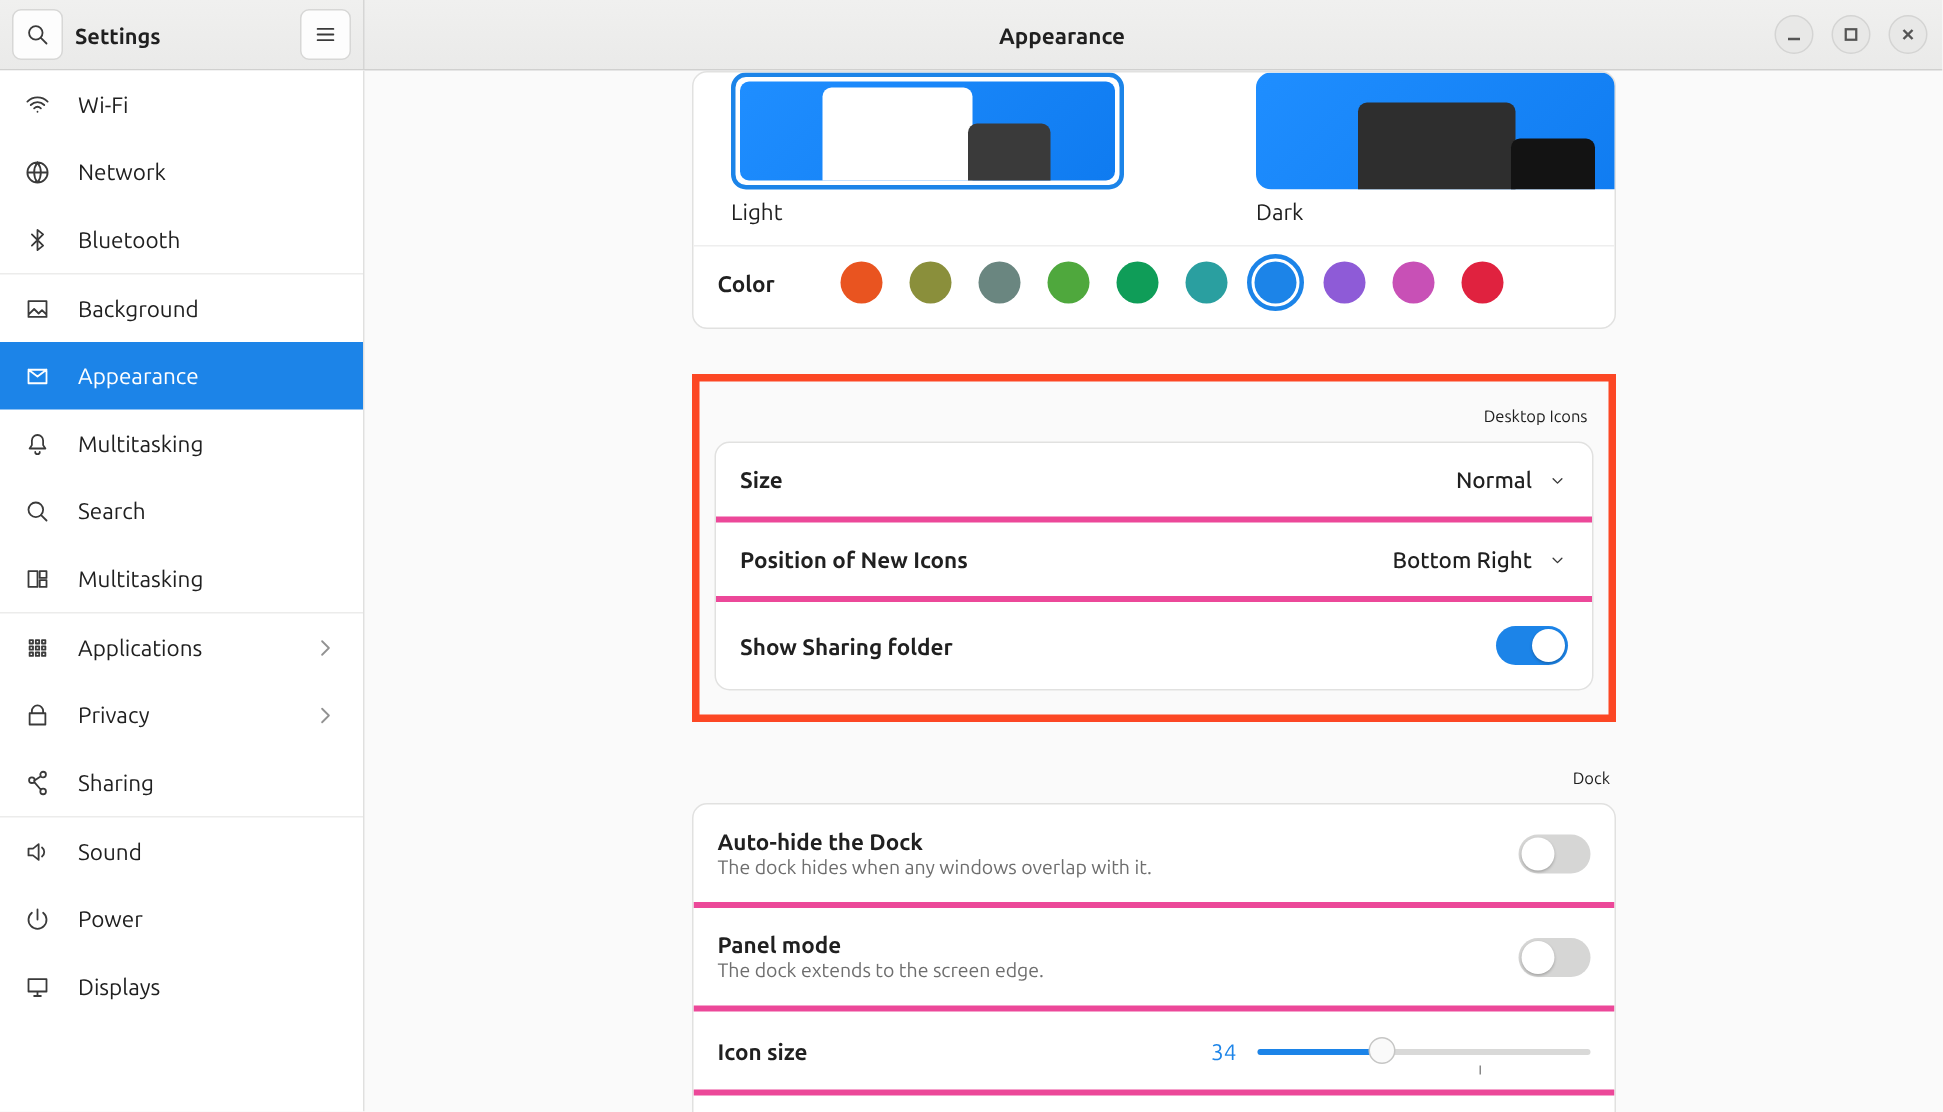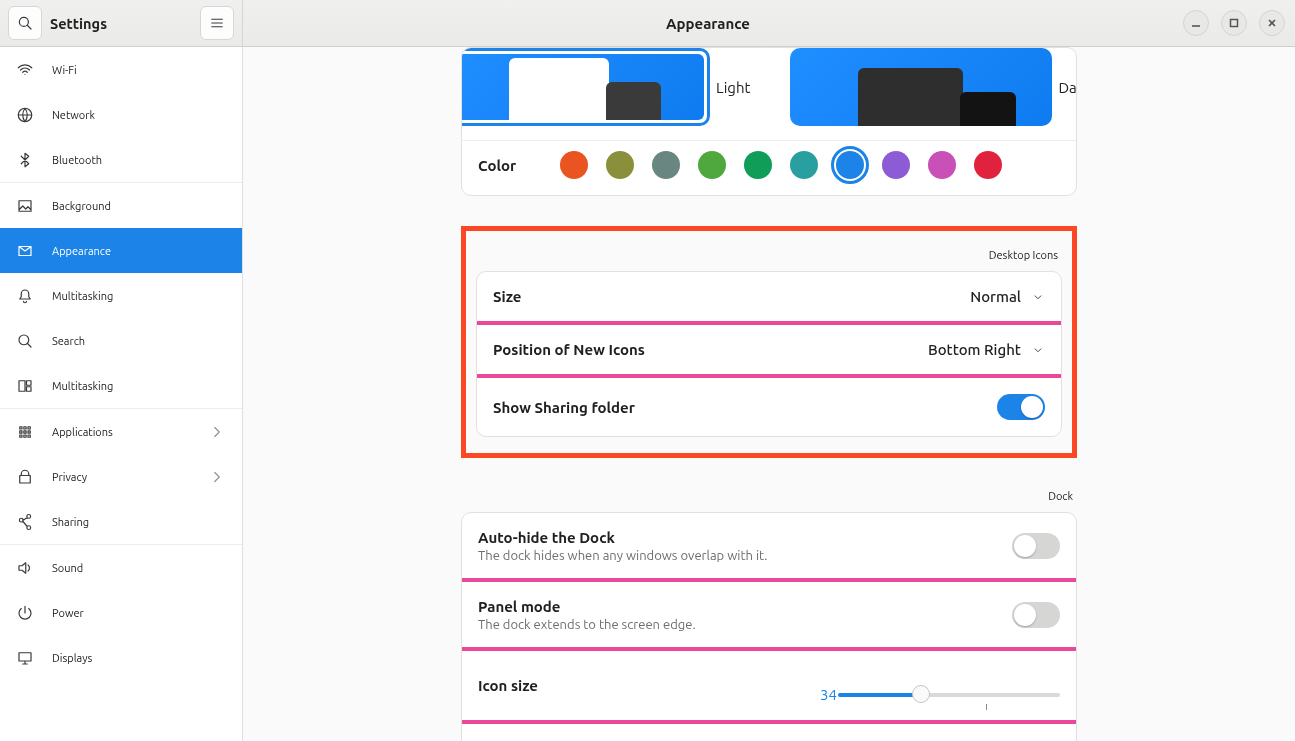--- a/index.html
+++ b/index.html
@@ -11,32 +11,32 @@
 .headerbar-left { width: 243px; display: flex; align-items: center; padding: 0 8px; gap: 8px; border-right: 1px solid #d6d6d5; height: 100%; }
 .headerbar-center { flex: 1; display: flex; align-items: center; justify-content: center; font-weight: 700; }
 .headerbar-right { display: flex; align-items: center; gap: 12px; padding: 0 10px; }
 .hb-btn { width: 34px; height: 34px; background: #fdfdfd; border: 1px solid #d7d7d6; border-radius: 6px; display: flex; align-items: center; justify-content: center; cursor: pointer; }
 .hb-title { font-weight: 700; font-size: 14.5px; flex:1; }
 .win-btn { width: 26px; height: 26px; border-radius: 50%; background: #e8e8e7; border: 1px solid #d4d4d3; display:flex; align-items:center; justify-content:center; cursor:pointer; }
 
 
 .main { flex: 1; display: flex; min-height: 0; }
 .sidebar { width: 243px; background: #fff; border-right: 1px solid #e0e0df; overflow-y: auto; }
-.side-item { display: flex; align-items: center; height: 45px; padding: 0 16px; gap: 18px; font-size: 11px; cursor: pointer; }
+.side-item { display: flex; align-items: center; height: 45px; padding: 0 16px; gap: 18px; font-size: 15px; cursor: pointer; }
 .side-item.sel { background: #1c84e8; color: #fff; }
 .side-sep { height: 1px; background: #ececeb; }
 .side-item .chev { margin-left: auto; opacity: .55; }
 
 .content { flex: 1; overflow-y: auto; background: #fafafa; padding-bottom: 40px; }
 .inner { width: 616px; margin: 0 auto; }
 
 
 .style-card { background:#fff; border:1px solid #e1e1e0; border-radius:10px; overflow:hidden; }
 .style-row1 { display:flex; justify-content:center; gap:40px; padding: 0 0 14px; }
-.theme { display:flex; flex-direction:row; align-items:center; gap:6px; }
+.theme { display:flex; flex-direction:column; gap:6px;margin-left:48px; }
 .theme-frame { width:262px; height:78px; border-radius:10px; position:relative; overflow:hidden; }
 .theme-frame.light { border:3px solid #1c84e8; border-radius:10px; padding:3px; }
 .theme-inner { background:linear-gradient(135deg,#1f8eff,#0f7bf0); width:100%; height:100%; border-radius:6px; position:relative; }
 .theme-win { position:absolute; bottom:0; border-top-left-radius:6px; border-top-right-radius:6px; }
 .theme-win.a { width:100px; height:62px; left:55px; background:#fff; }
 .theme-win.b { width:55px; height:38px; left:152px; background:#3a3a3a; }
 .theme-frame.dark .theme-win.a { width:105px; height:58px; left:68px; background:#2e2e2e; }
 .theme-frame.dark .theme-win.b { width:56px; height:34px; left:170px; background:#131313; }
 .theme-label { font-size:15px; }
 .color-row { display:flex; align-items:center; padding: 10px 16px 16px; gap: 22px; border-top:1px solid #eee; }
@@ -58,21 +58,21 @@
 .row-val { font-size:15px; font-weight:500; margin-right:10px; }
 .chev-down { width:14px; height:14px; }
 
 
 .toggle { width:48px; height:26px; border-radius:20px; position:relative; cursor:pointer; }
 .toggle .knob { width:22px; height:22px; border-radius:50%; background:#fff; position:absolute; top:2px; box-shadow:0 1px 2px rgba(0,0,0,.25); }
 .toggle.on { background:#1c84e8; } .toggle.on .knob { right:2px; }
 .toggle.off { background:#d6d6d5; } .toggle.off .knob { left:2px; }
 
 
-.slider-wrap { display:flex; align-items:center; gap:1px; flex:0 0 auto;margin-top:17px; }
+.slider-wrap { display:flex; align-items:center; gap:14px; flex:0 0 auto; }
 .slider { width:222px; height:20px; position:relative; }
 .slider .track { position:absolute; top:9px; left:0; right:0; height:4px; background:#d9d9d8; border-radius:4px; }
 .slider .fill { position:absolute; top:9px; left:0; height:4px; background:#1c84e8; border-radius:4px; }
 .slider .thumb { position:absolute; top:1px; width:18px; height:18px; border-radius:50%; background:#fafafa; border:1px solid #c6c6c5; transform:translateX(-50%); }
 .slider .marks { position:absolute; top:20px; left:0; right:0; height:8px; }
 .slider .mark { position:absolute; width:1px; height:6px; background:#888; }
 
 
 .dock-sec { margin-top: 24px; }
 .dock-sec .section-title { padding-left: 4px; }

